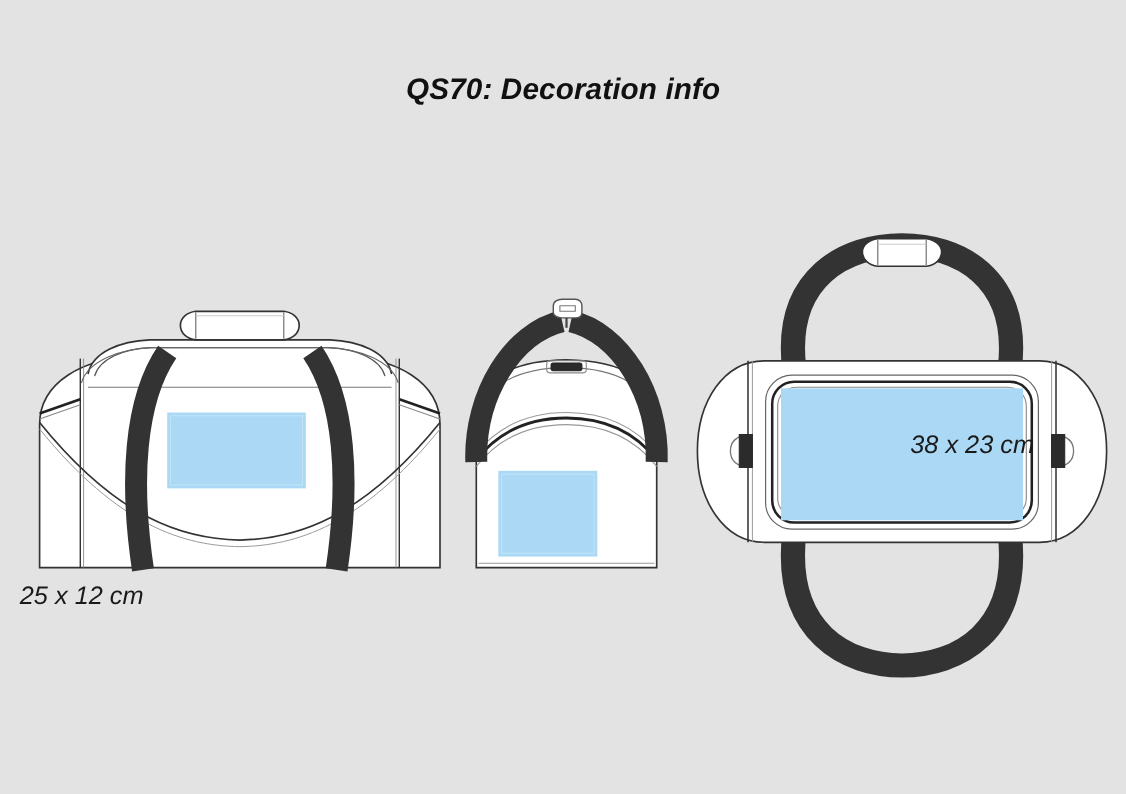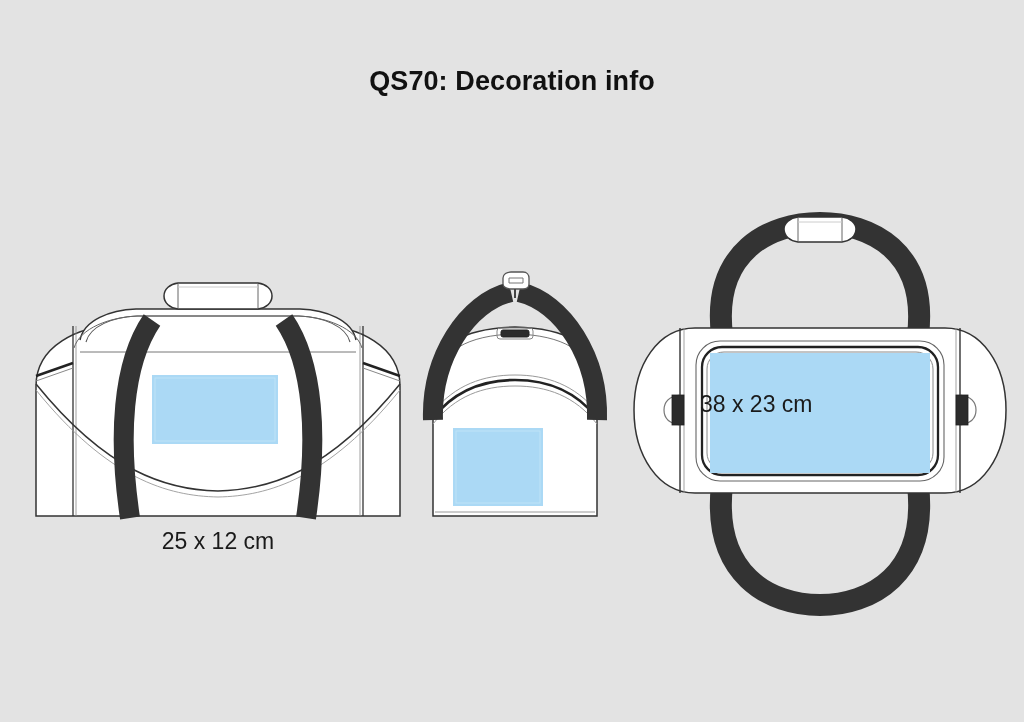--- a/index.html
+++ b/index.html
@@ -11,56 +11,57 @@
     height: 722px;
     background: #e3e3e3;
     font-family: "Liberation Sans", sans-serif;
     overflow: hidden;
   }
   #stage {
     position: relative;
     width: 832px;
     height: 722px;
     background: #e3e3e3;
+    font-style: italic;
   }
   #page-title {
     position: absolute;
     left: 0;
     top: 66px;
     width: 1024px;
     text-align: center;
     font-size: 27px;
     font-weight: bold;
     color: #111111;
     letter-spacing: 0.1px;
   }
   .bag-figure {
     position: absolute;
   }
   .caption {
     position: absolute;
-    text-align: center;
+    text-align: left;
     font-size: 23px;
     color: #1a1a1a;
     font-family: "Liberation Sans", sans-serif;
     white-space: nowrap;
   }
   #fig-front { left: 18px;  top: 268px; width: 400px; height: 260px; }
   #fig-side  { left: 415px; top: 268px; width: 200px; height: 260px; }
   #fig-top   { left: 620px; top: 215px; width: 400px; height: 390px; }
 
   #caption-front { left: 18px;  top: 528px; width: 400px; }
   #caption-side  { left: 415px; top: 528px; width: 200px; }
 
   #caption-top {
     position: absolute;
     left: 700px;
     top: 391px;
     width: 240px;
-    text-align: left;
+    text-align: right;
     font-size: 23px;
     color: #1a1a1a;
     white-space: nowrap;
     pointer-events: none;
   }
   svg { display: block; overflow: visible; }
 </style>
 </head>
 <body style="background: rgb(227, 227, 227);">
 

